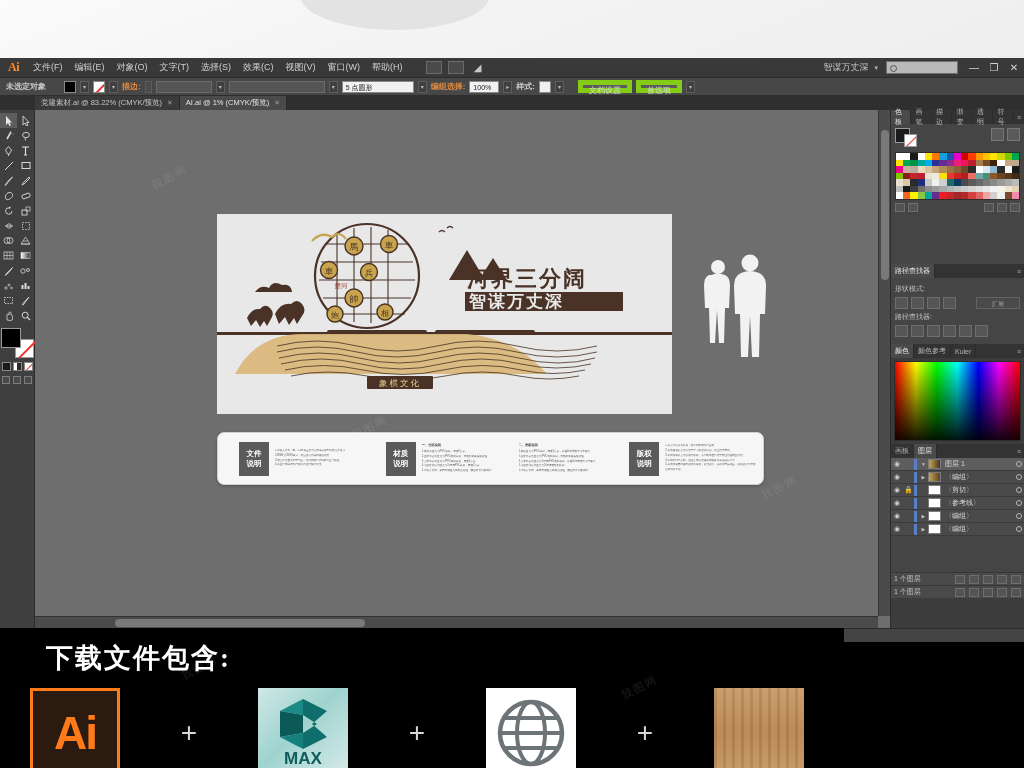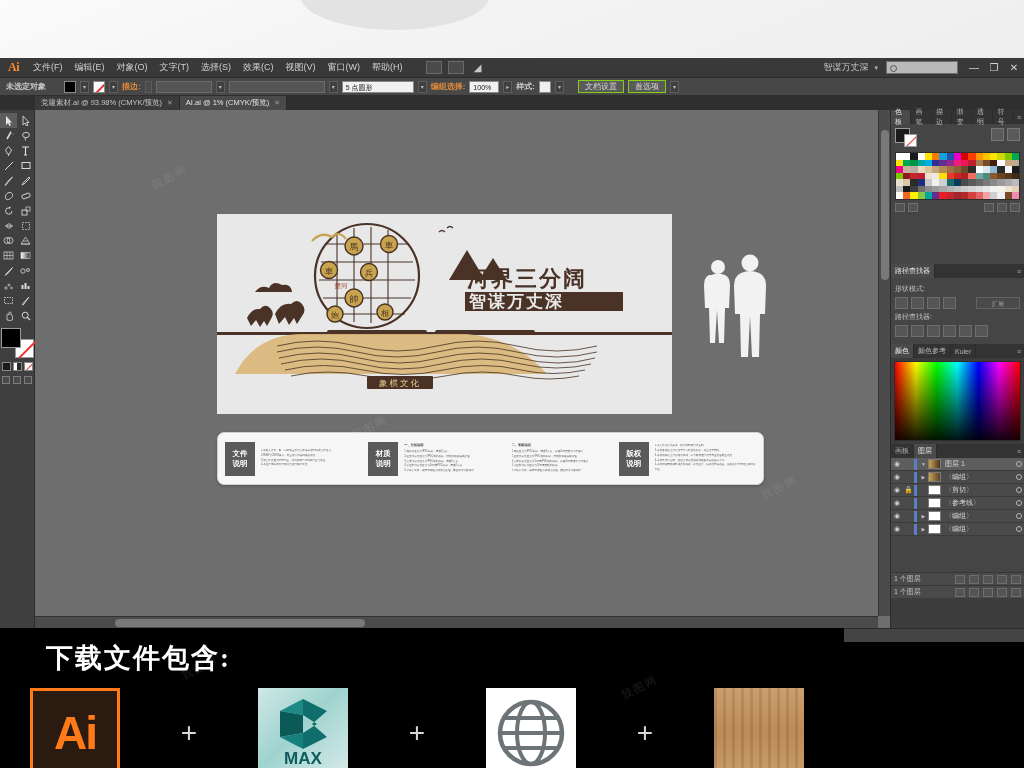--- a/index.html
+++ b/index.html
@@ -83,21 +83,21 @@
   .cb-field {
     height:12px; background:#555; border:1px solid #6b6b6b;
   }
   .cb-field.w60{width:56px;} .cb-field.w96{width:96px;}
   .cb-white {
     height:12px; background:#f1f1f1; border:1px solid #888; color:#222;
     font-size:7px; line-height:11px; padding-left:3px;
   }
   .cb-white.w72{width:72px;} .cb-white.w30{width:30px;}
   .cb-btn {
-    height:13px; background:#5a5a5a; border:1px solid #84cc16; color:#ddd;
+    height:13px; background:#5a5a5a; border:5px solid #84cc16; color:#ddd;
     font-size:8px; padding:0 6px; line-height:12px;
   }
   .sw-white-sm { width:12px; height:12px; background:#efefef; border:1px solid #8a8a8a; }
 
   
   .docbar { display:flex; height:14px; background:#2f2f2f; padding-left:35px; }
   .dtab {
     display:flex; align-items:center; gap:5px; padding:0 6px;
     font-size:7.5px; color:#c6c6c6; background:#3a3a3a;
     border-right:1px solid #2a2a2a;
@@ -149,21 +149,21 @@
   }
   .infostrip {
     position:absolute; left:182px; top:322px; width:547px; height:53px;
     background:#f6f6f6; border-radius:7px; border:1px solid #cfcfcf;
     box-shadow:0 1px 3px rgba(0,0,0,.25);
     display:flex; align-items:center; gap:6px; padding:4px 7px;
   }
   .ilabel {
     width:30px; height:34px; background:#5a5a5a; color:#fff; font-size:7.5px;
     display:flex; flex-direction:column; align-items:center; justify-content:center;
-    line-height:1.25; flex:none; font-weight:bold;
+    line-height:1.25; flex:none; font-weight:bold;margin-left:14px;
   }
   .itext { flex:1; font-size:2.6px; color:#585858; line-height:1.85; overflow:hidden;}
   .itext .h { font-size:3.2px; color:#333; font-weight:bold; display:block; margin-bottom:1px;}
   .people { position:absolute; left:663px; top:143px; }
   .scrollbar-v {
     position:absolute; right:0; top:0; width:12px; bottom:12px; background:#4b4b4b;
     border-left:1px solid #333;
   }
   .scrollbar-v .thumb{position:absolute;left:2px;top:20px;width:8px;height:150px;background:#797979;border-radius:4px;}
   .scrollbar-h {
@@ -338,21 +338,21 @@
       <div class="sw-white-sm"></div>
       <div class="mini-caret">▾</div>
       <div style="width:6px"></div>
       <div class="cb-btn">文档设置</div>
       <div class="cb-btn">首选项</div>
       <div class="mini-caret">▾</div>
     </div>
 
     <div class="docbar">
       <div class="dtab">
-        <span>党建素材.ai @ 93.98% (CMYK/预览)</span>
+        <span>党建素材.ai @ 83.22% (CMYK/预览)</span>
         <span class="x">✕</span>
       </div>
       <div class="dtab active">
         <span>AI.ai @ 1% (CMYK/预览)</span>
         <span class="x">✕</span>
       </div>
     </div>
 
     <div class="aibody">
 

